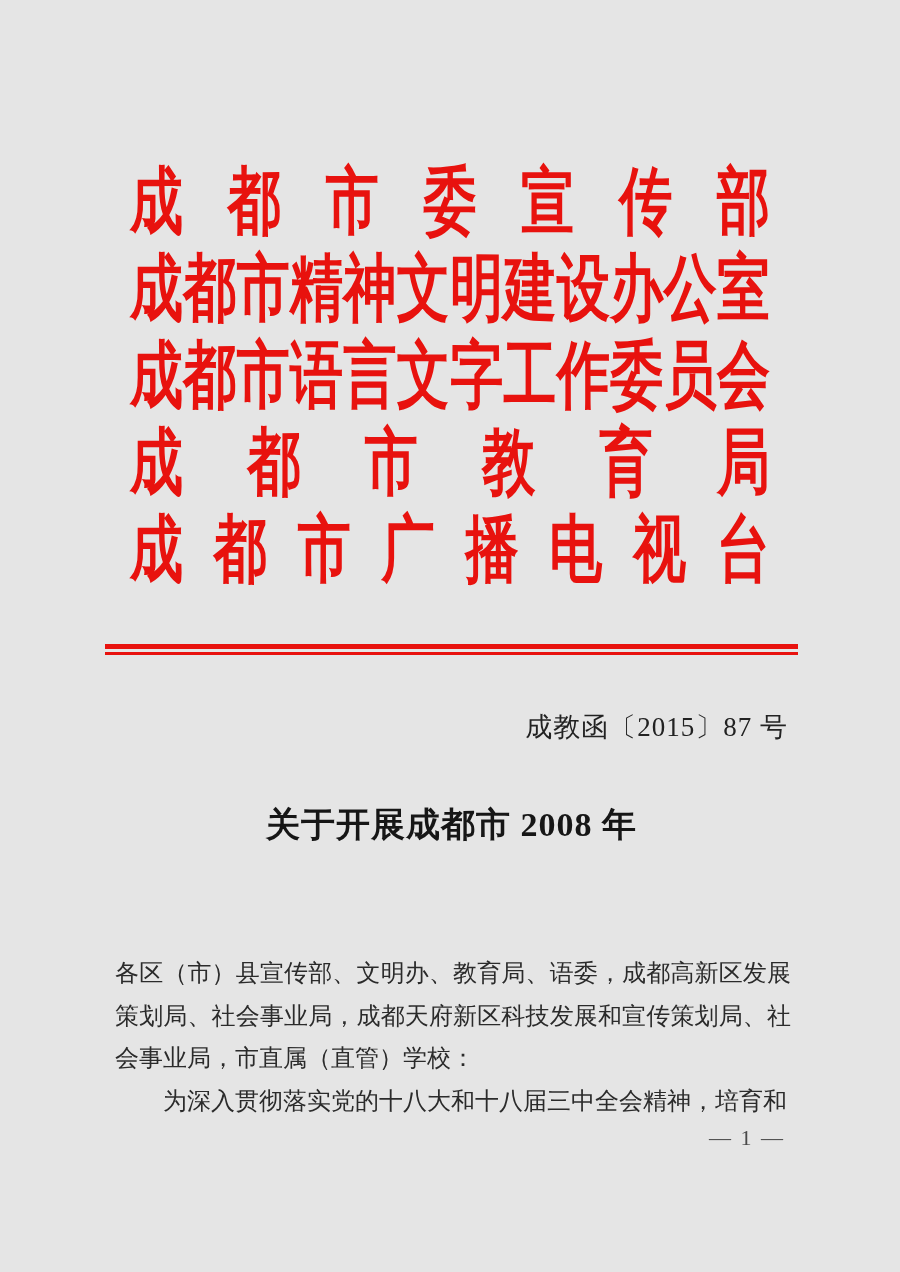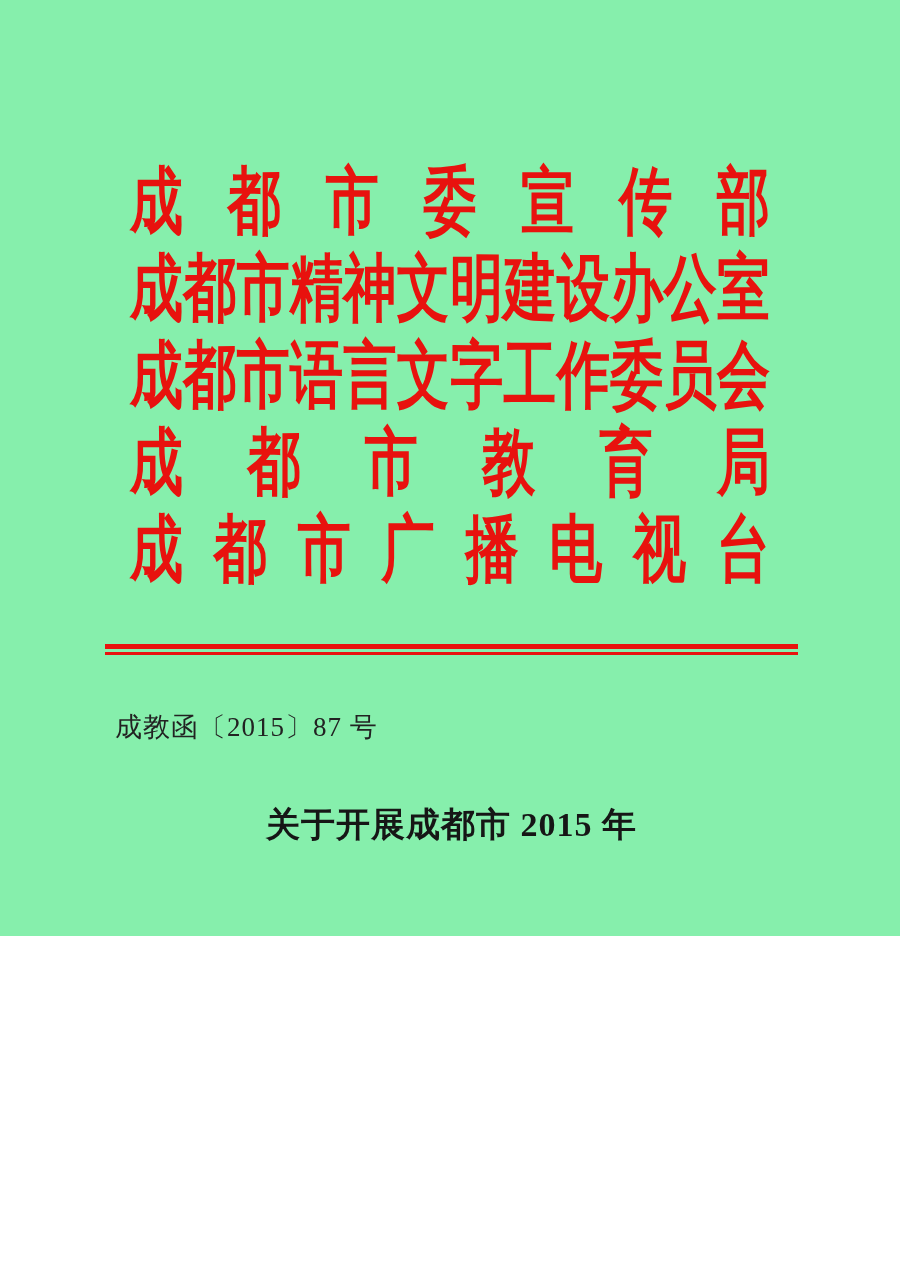--- a/index.html
+++ b/index.html
@@ -3,22 +3,22 @@
 <meta charset="utf-8">
 <style>
   html, body {
     margin: 0;
     padding: 0;
     background: #ffffff;
   }
   .page {
     position: relative;
     width: 900px;
-    height: 936px;
-    background: #86efac;
+    height: 1272px;
+    background: #e5e5e5;
     overflow: hidden;
     font-family: "Liberation Serif", serif;
   }
 
   
   .org-lines {
     position: absolute;
     top: 163px;
     left: 130px;
     width: 640px;
@@ -58,20 +58,21 @@
     height: 3px;
     background: #e8120e;
   }
 
   
   .doc-number {
     position: absolute;
     top: 711px;
     left: 115px;
     width: 673px;
+    text-align: right;
     font-size: 27px;
     line-height: 33px;
     color: #222222;
     letter-spacing: 1px;
   }
 
   
   .doc-title {
     position: absolute;
     top: 799px;
@@ -137,19 +138,25 @@
 
   <div class="red-rule">
     <div class="bar-thick"></div>
     <div class="bar-gap"></div>
     <div class="bar-thin"></div>
   </div>
 
   <div class="doc-number">成教函〔2015〕87 号</div>
 
   <div class="doc-title">
-    <div>关于开展成都市 2015 年</div>
+    <div>关于开展成都市 2008 年</div>
   </div>
 
+  <div class="doc-body">
+    <div class="body-line">各区（市）县宣传部、文明办、教育局、语委，成都高新区发展</div>
+    <div class="body-line">策划局、社会事业局，成都天府新区科技发展和宣传策划局、社</div>
+    <div class="body-line no-justify">会事业局，市直属（直管）学校：</div>
+    <div class="body-line no-justify indent">为深入贯彻落实党的十八大和十八届三中全会精神，培育和</div>
+  </div>
 
   <div class="page-number">— 1 —</div>
 
 </div>
 
 </body></html>

